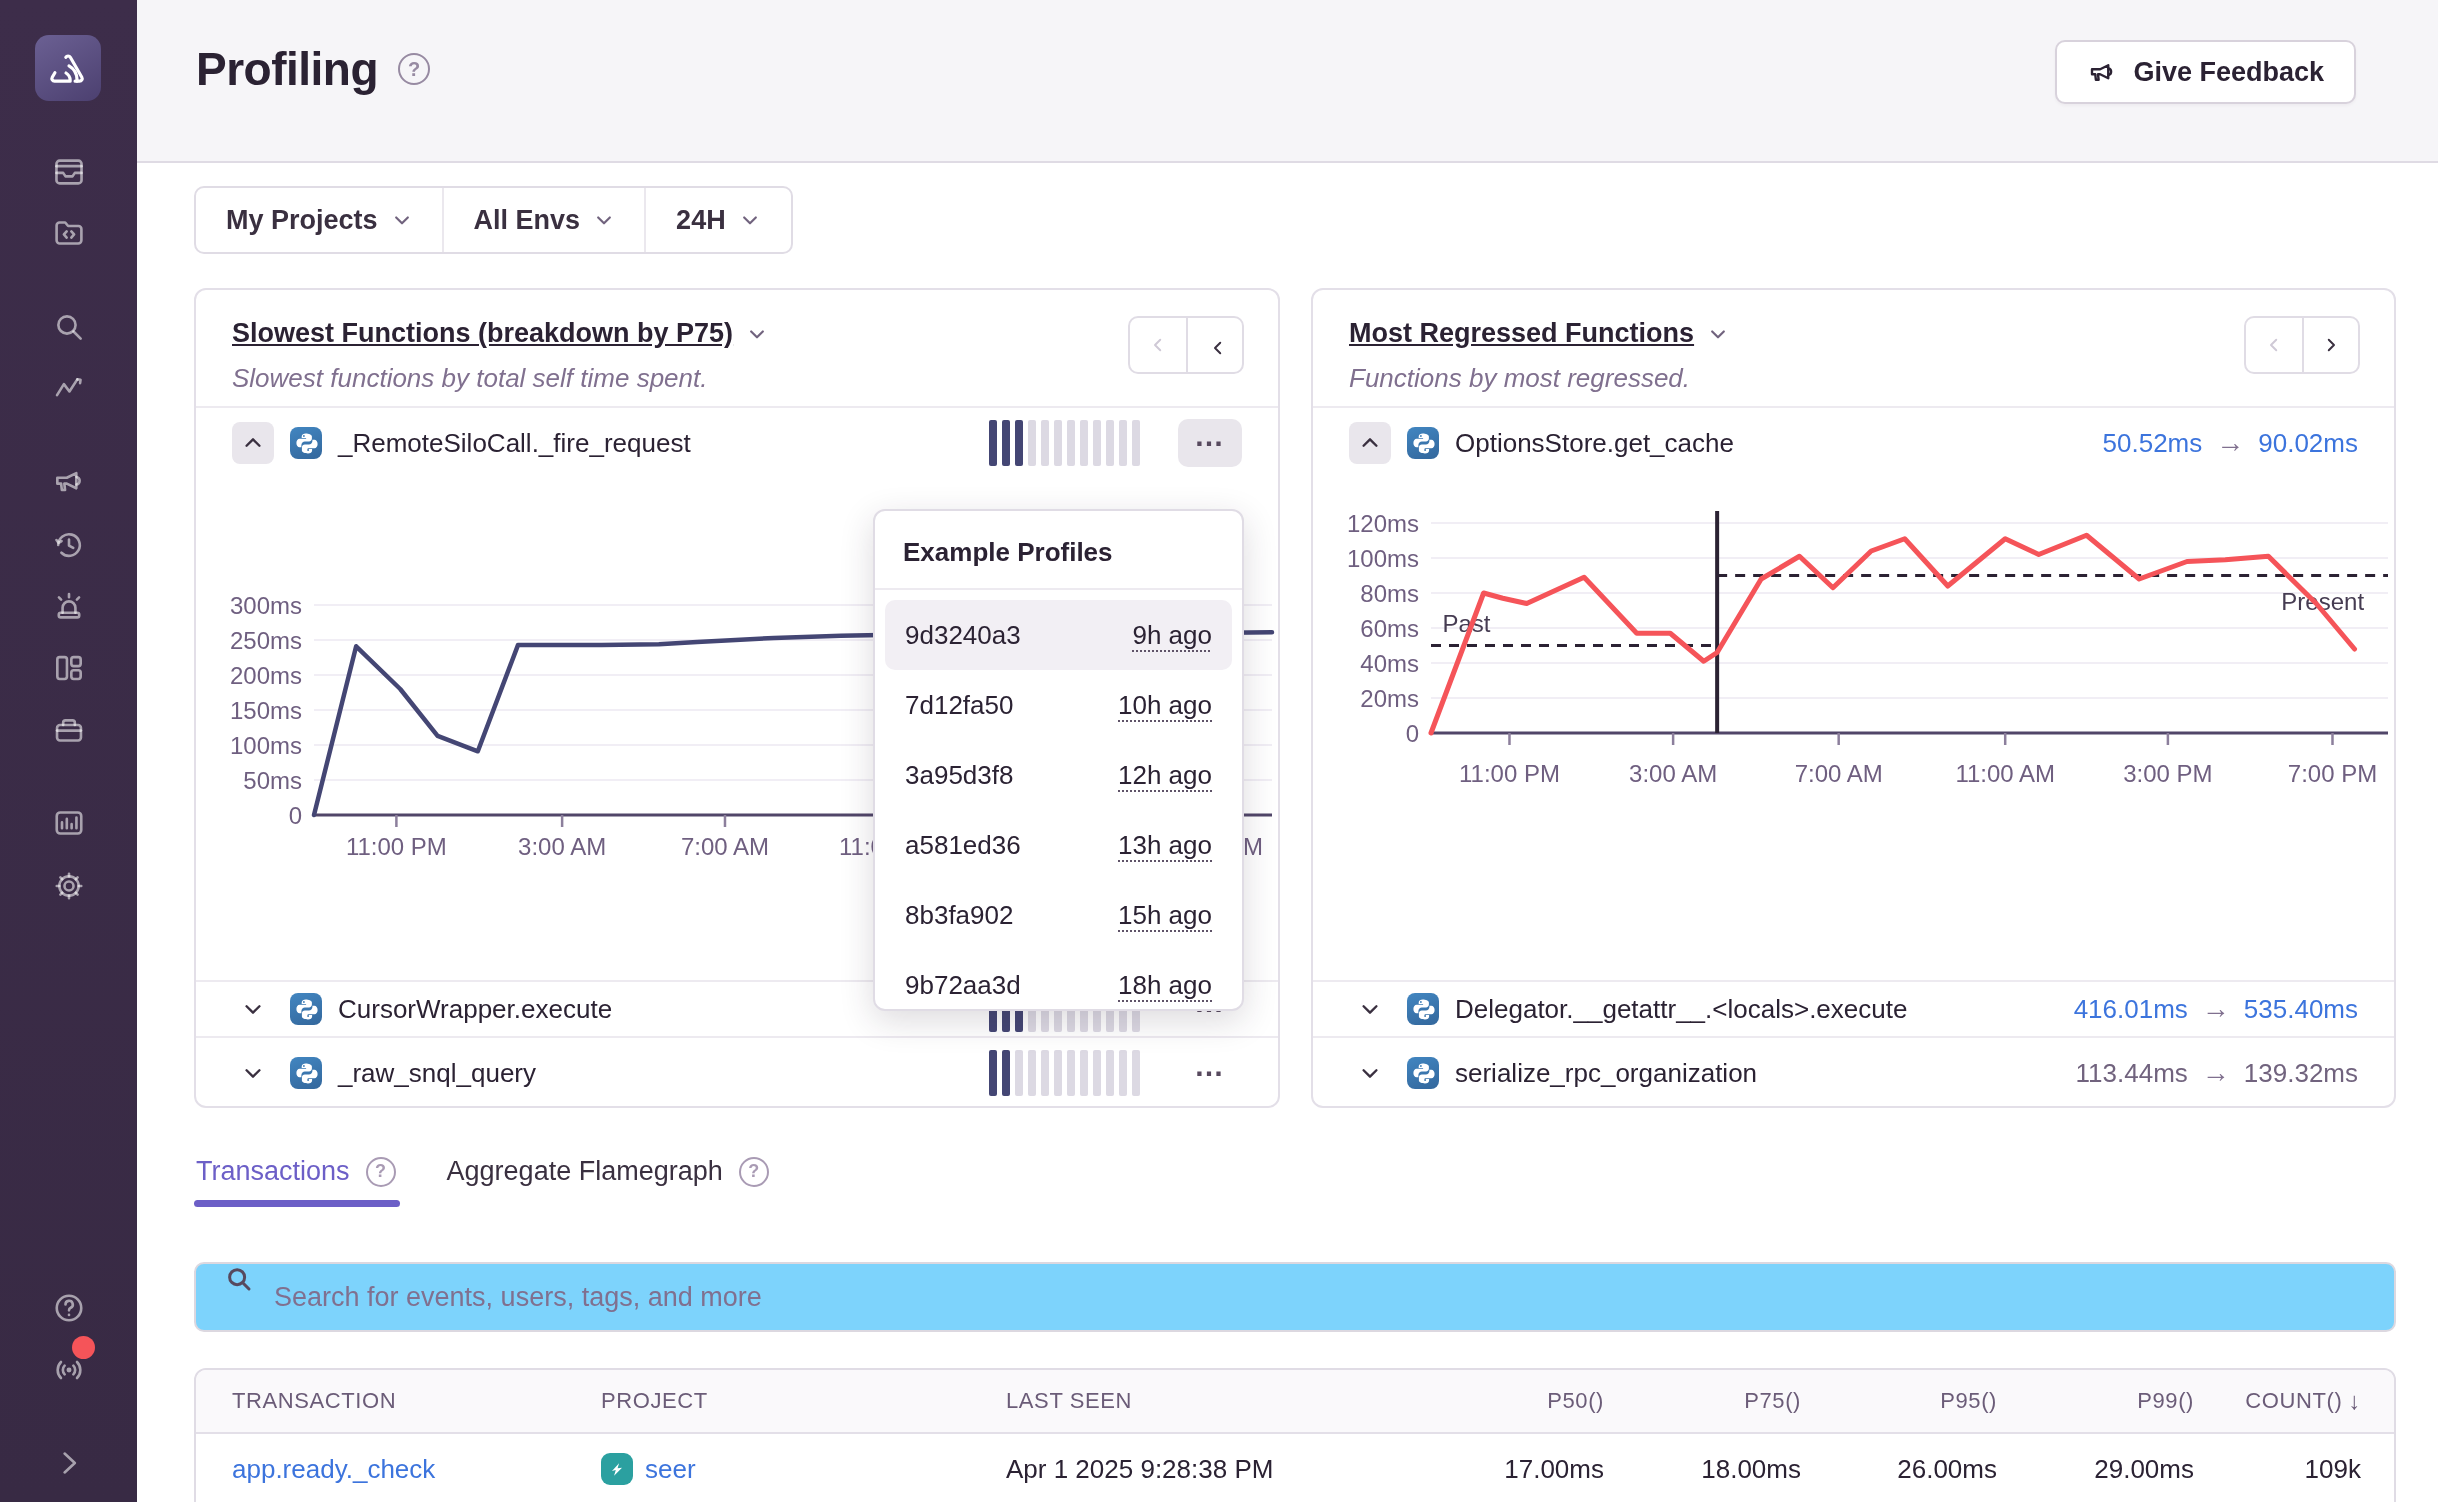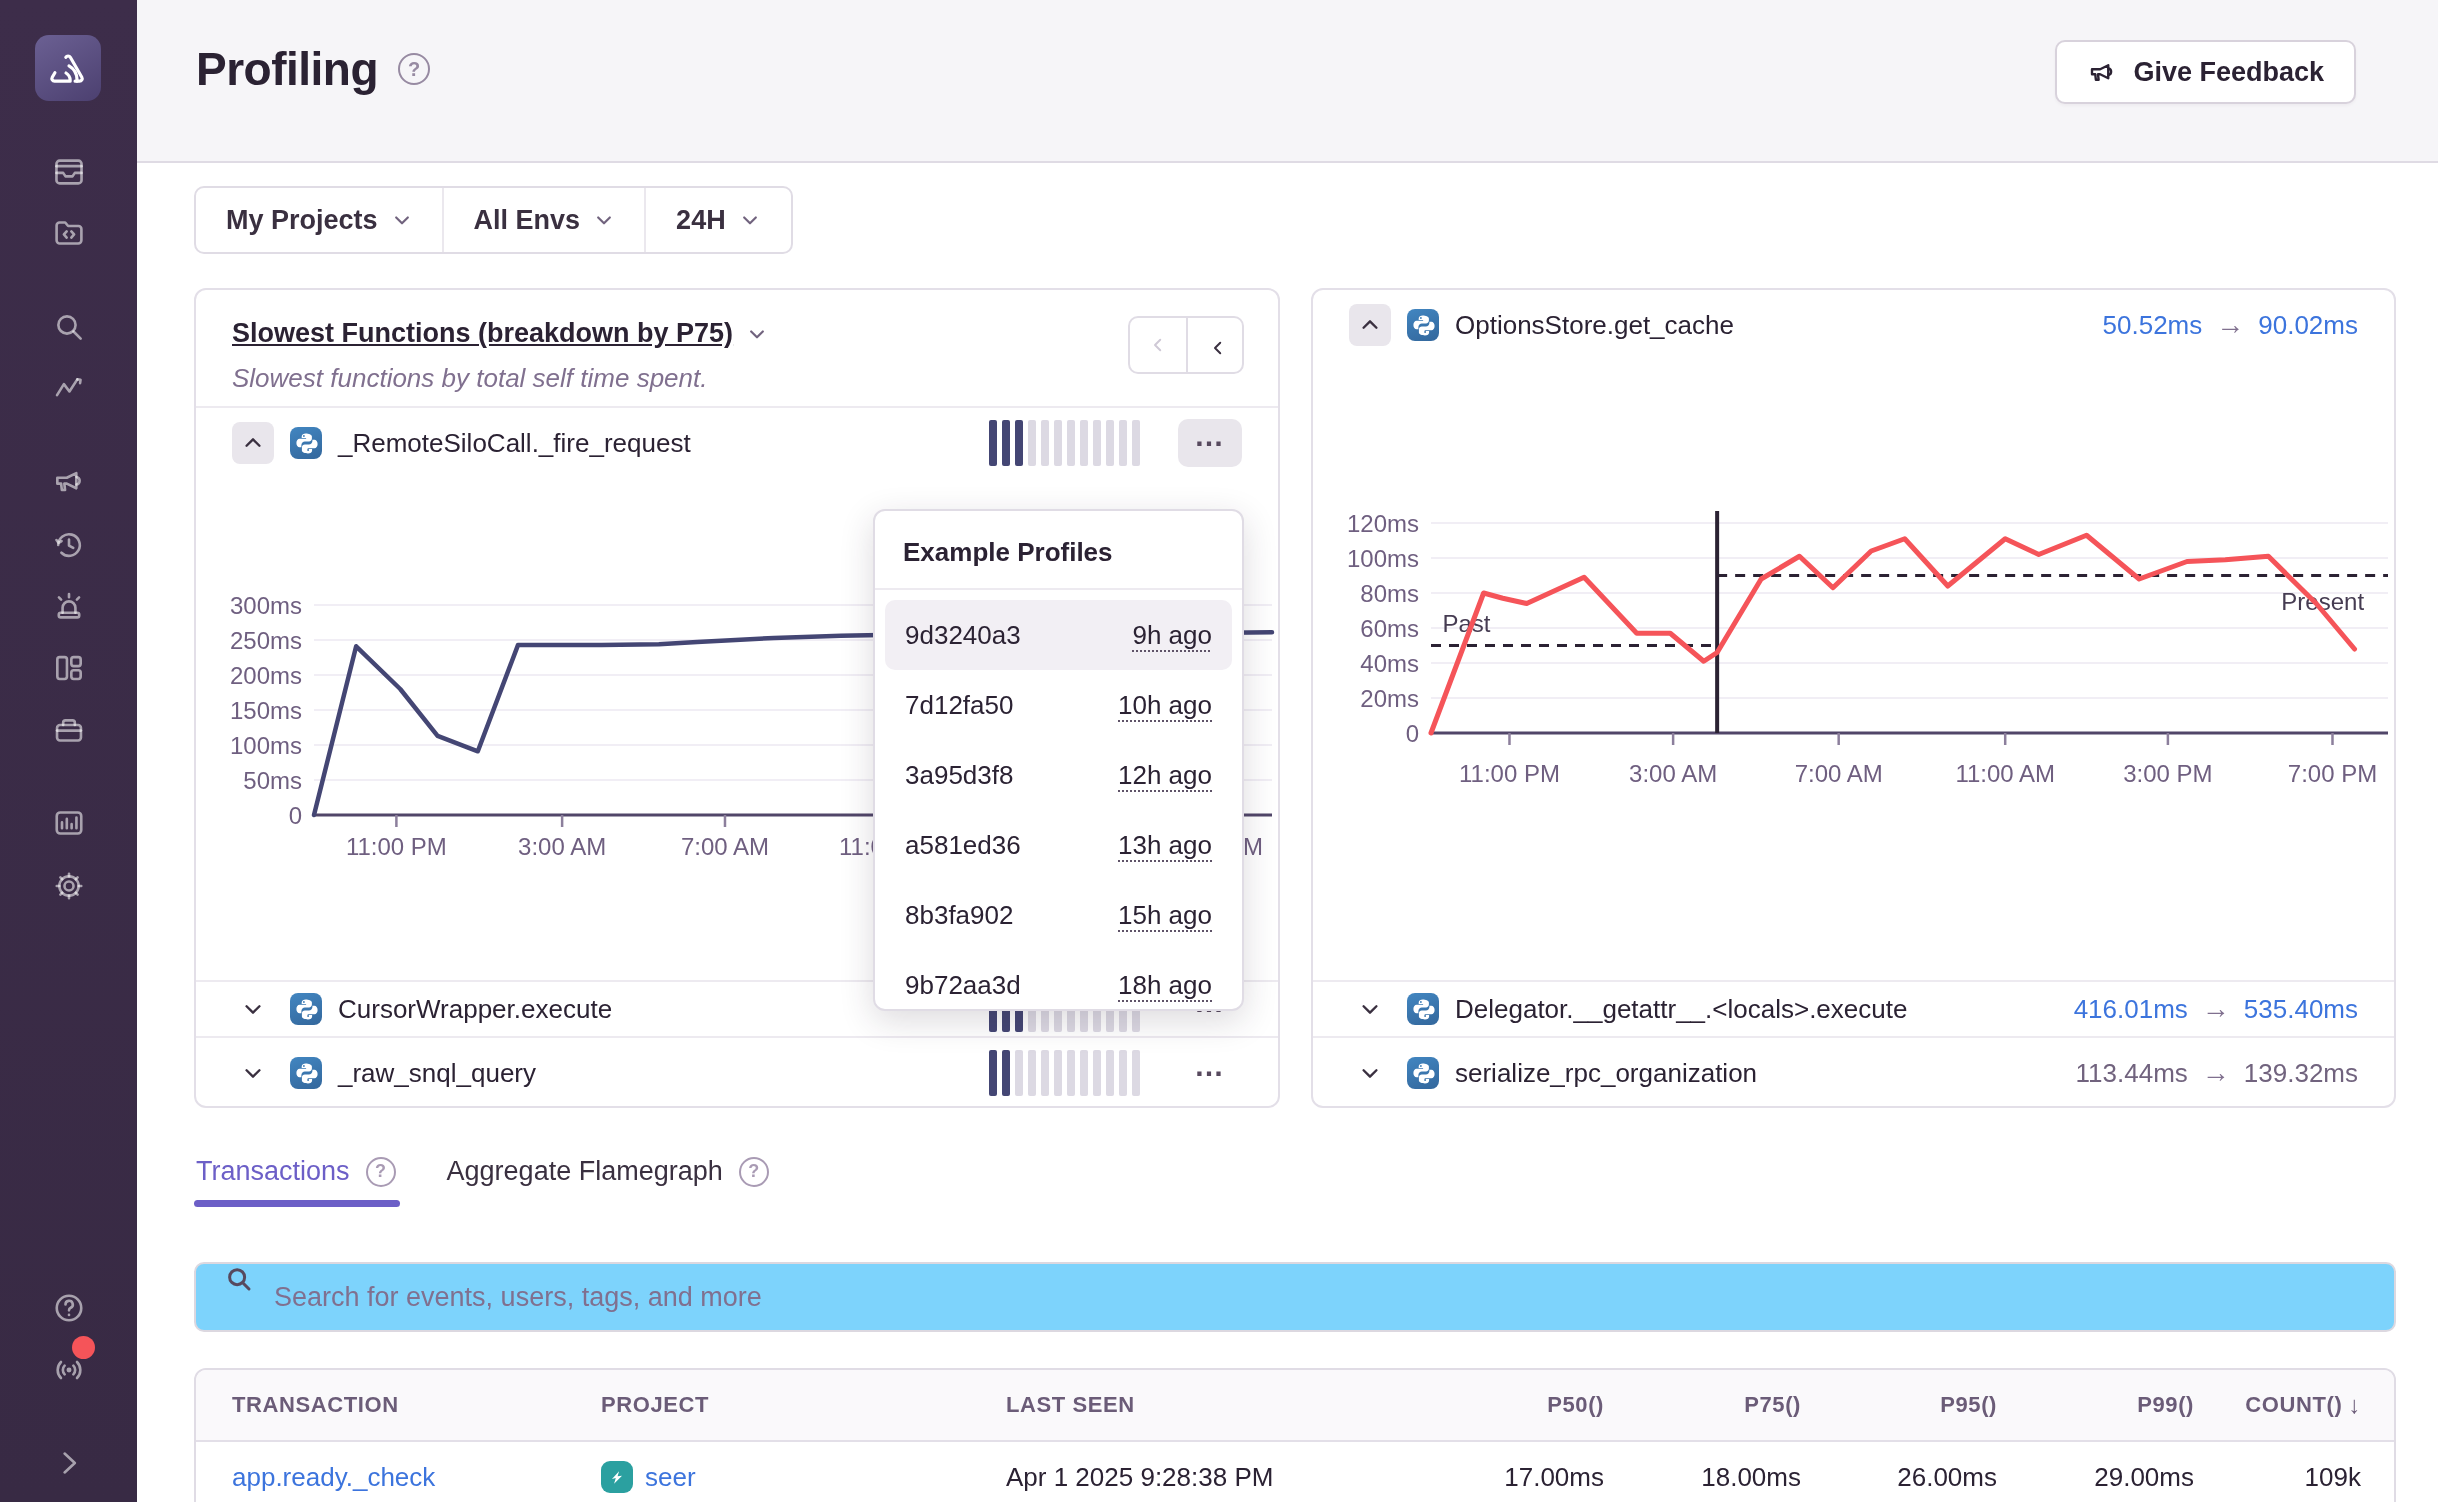--- a/index.html
+++ b/index.html
@@ -84,21 +84,21 @@
 
   
   .search-bar { position:absolute; left:194px; top:1262px; width:2202px; height:70px; background:#7dd3fc; border:2px solid #dcd8e0; border-radius:10px; display:flex; padding:0 28px; gap:20px; z-index:2; }
   .search-bar svg { width:30px; height:30px; stroke:#57495e; fill:none; stroke-width:2.4; stroke-linecap:round; }
   .search-bar input { border:none; outline:none; flex:1; font-size:27px; font-family:inherit; color:#2b2233; background:transparent; }
   .search-bar input::placeholder { color:#80708f; }
 
   
   .tx-table { position:absolute; left:194px; top:1368px; width:2202px; height:200px; background:#fff; border:2px solid #e0dce5; border-radius:12px 12px 0 0; overflow:hidden; z-index:2; }
   .tx-grid { display:grid; grid-template-columns:405px 405px 1fr 190px 197px 196px 197px 200px; align-items:center; }
-  .tx-head { height:72px; background:#faf9fb; border-bottom:2px solid #e3dfe8; font-size:22px; font-weight:700; letter-spacing:0.6px; color:#6b5c78; }
+  .tx-head { height:64px; background:#faf9fb; border-bottom:2px solid #e3dfe8; font-size:22px; font-weight:400; letter-spacing:0.6px; color:#6b5c78; }
   .tx-head > div:first-child { padding-left:36px; }
   .tx-head .num { display:flex; justify-content:flex-end; align-items:center; gap:6px; }
   .tx-row { height:70px; font-size:26px; }
   .tx-row > div:first-child { padding-left:36px; }
   .num { text-align:right; }
   .last-col { padding-right:33px; }
   .cell-link { color:#3c74dd; }
   .proj-cell { display:flex; align-items:center; gap:12px; }
   .sort-arrow { font-size:24px; }
 </style>
@@ -394,20 +394,43 @@
         <span class="minibar"></span>
         <span class="minibar"></span>
         <span class="minibar"></span>
         <span class="minibar"></span>
       </span>
     <span class="dots-btn">…</span>
   </div>
 </div>
 
 <div class="panel panel-right">
+  <div class="panel-head">
+    <div class="panel-title-row">
+      <span class="panel-title">Most Regressed Functions</span>
+      <span class="chev">
+          <svg viewBox="0 0 24 24">
+            <path d="M5 9l7 7 7-7"></path>
+          </svg>
+        </span>
+    </div>
+    <div class="panel-sub">Functions by most regressed.</div>
+    <div class="pager">
+      <div class="pager-btn pager-prev">
+          <svg viewBox="0 0 24 24">
+            <path d="M15 5l-7 7 7 7"></path>
+          </svg>
+        </div>
+      <div class="pager-btn pager-next">
+          <svg viewBox="0 0 24 24">
+            <path d="M9 5l7 7-7 7"></path>
+          </svg>
+        </div>
+    </div>
+  </div>
 
   <div class="fn-row fn-row-main">
     <span class="collapse-tile">
         <svg viewBox="0 0 24 24">
           <path d="M5 15l7-7 7 7"></path>
         </svg>
       </span>
     <span class="py-tile">
         <svg viewBox="0 0 24 24">
           <g fill="#fff">

